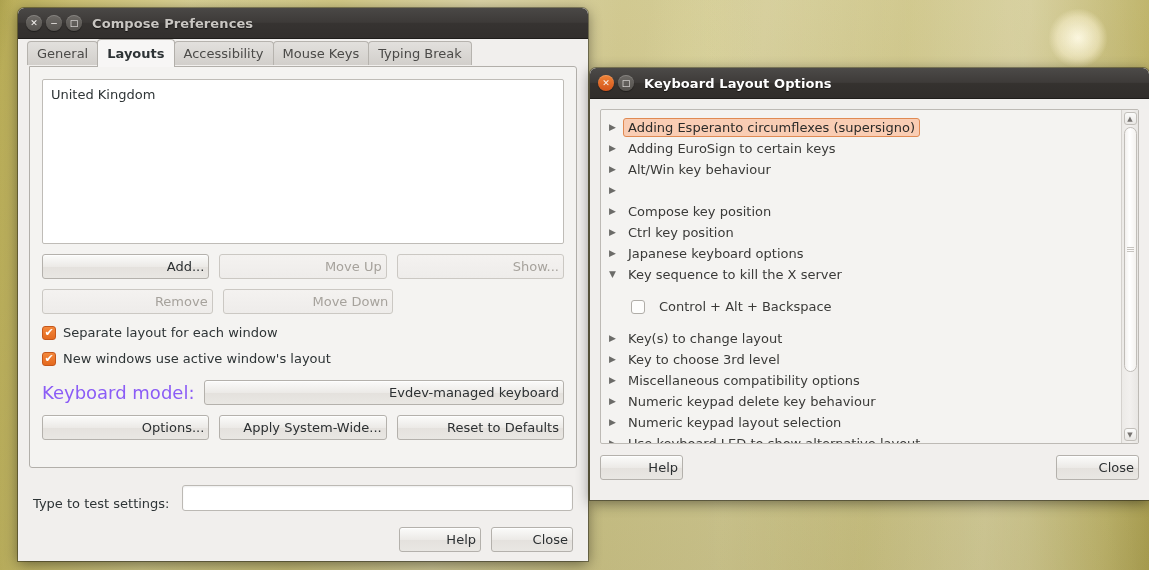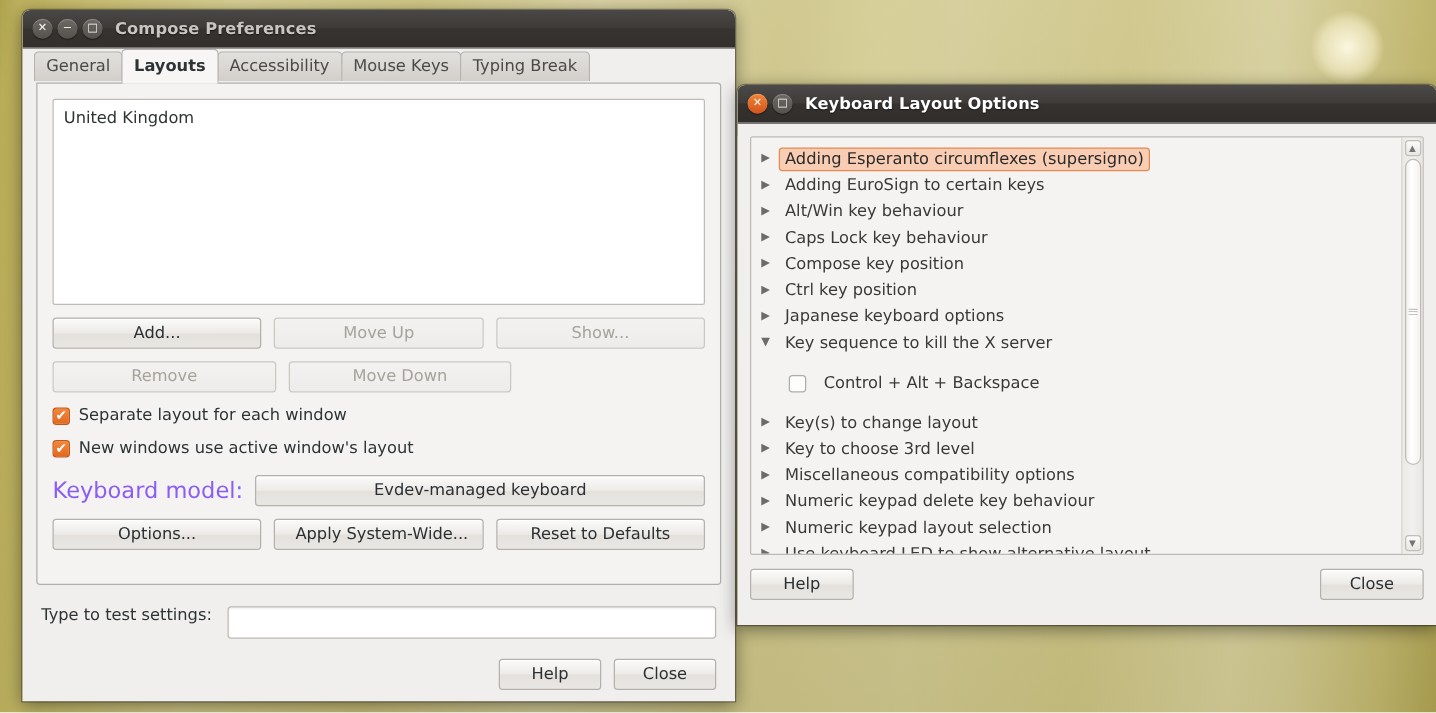--- a/index.html
+++ b/index.html
@@ -171,23 +171,23 @@
   
   .btn {
     font-family: inherit;
     font-size: 13px;
     color: #2c3032;
     background: linear-gradient(180deg, #fbfbfa 0%, #eceae7 50%, #e4e1dd 51%, #e9e7e3 100%);
     border: 1px solid #b4b1ac;
     border-radius: 3px;
     height: 25px;
     line-height: 23px;
-    padding: 0 16px;
-    box-sizing: border-box;
-    text-align: center;
+    padding: 0 4px;
+    box-sizing: border-box;
+    text-align: right;
     cursor: default;
     box-shadow: inset 0 1px 0 rgba(255,255,255,0.8);
     white-space: nowrap;
     overflow: hidden;
   }
   .btn.disabled {
     color: #a6a29c;
     background: linear-gradient(180deg, #f4f2f0 0%, #eeecea 100%);
     border-color: #cbc8c3;
     box-shadow: none;
@@ -241,21 +241,21 @@
   .modelrow .lbl {
     font-size: 18px;
     color: #8b5cf6;
     white-space: nowrap;
   }
   .modelrow .btn { flex: 1; }
 
   
   .testrow {
     display: flex;
-    align-items: flex-start;
+    align-items: flex-end;
     gap: 12px;
     margin: 17px 15px 0 15px;
   }
   .testrow .lbl { font-size: 13px; white-space: nowrap; }
   .entry {
     flex: 1;
     height: 26px;
     background: #ffffff;
     border: 1px solid #bcb9b4;
     border-radius: 3px;
@@ -491,21 +491,20 @@
           <span class="tlabel">Adding EuroSign to certain keys</span>
         </div>
 
         <div class="trow">
           <span class="tri">▶</span>
           <span class="tlabel">Alt/Win key behaviour</span>
         </div>
 
         <div class="trow">
           <span class="tri">▶</span>
-          <span class="tlabel">Caps Lock key behaviour</span>
         </div>
 
         <div class="trow">
           <span class="tri">▶</span>
           <span class="tlabel">Compose key position</span>
         </div>
 
         <div class="trow">
           <span class="tri">▶</span>
           <span class="tlabel">Ctrl key position</span>

